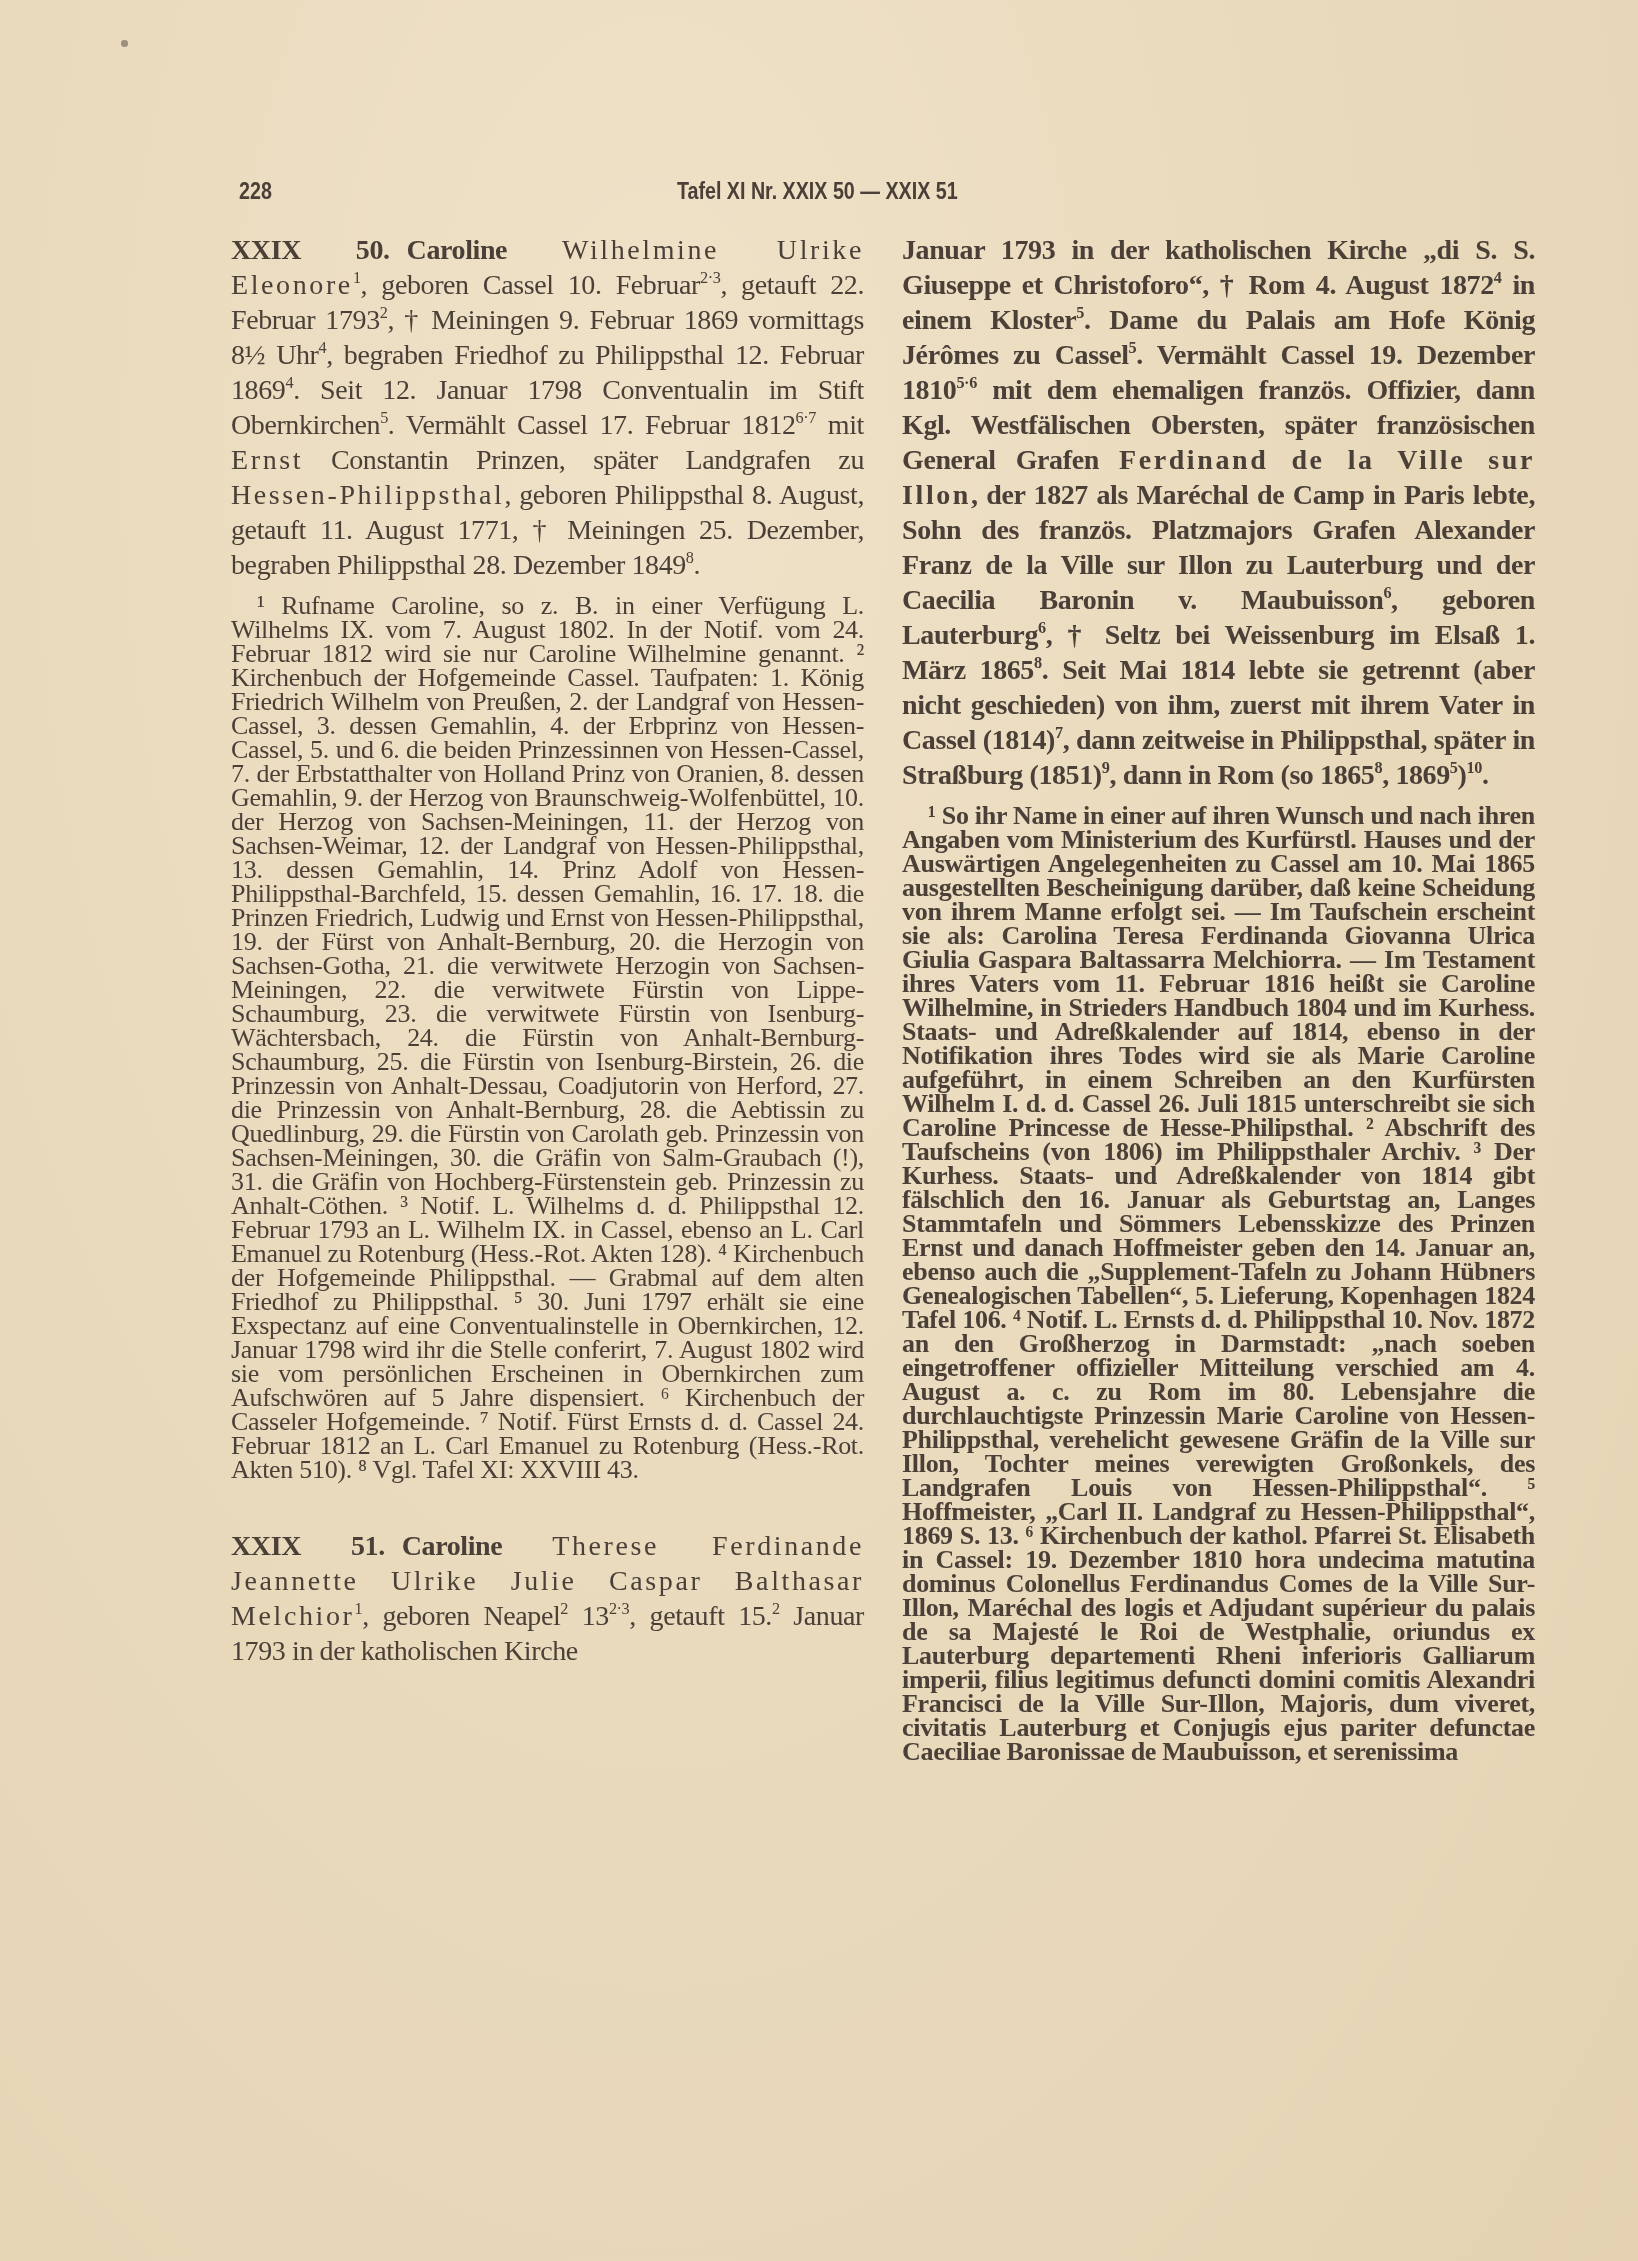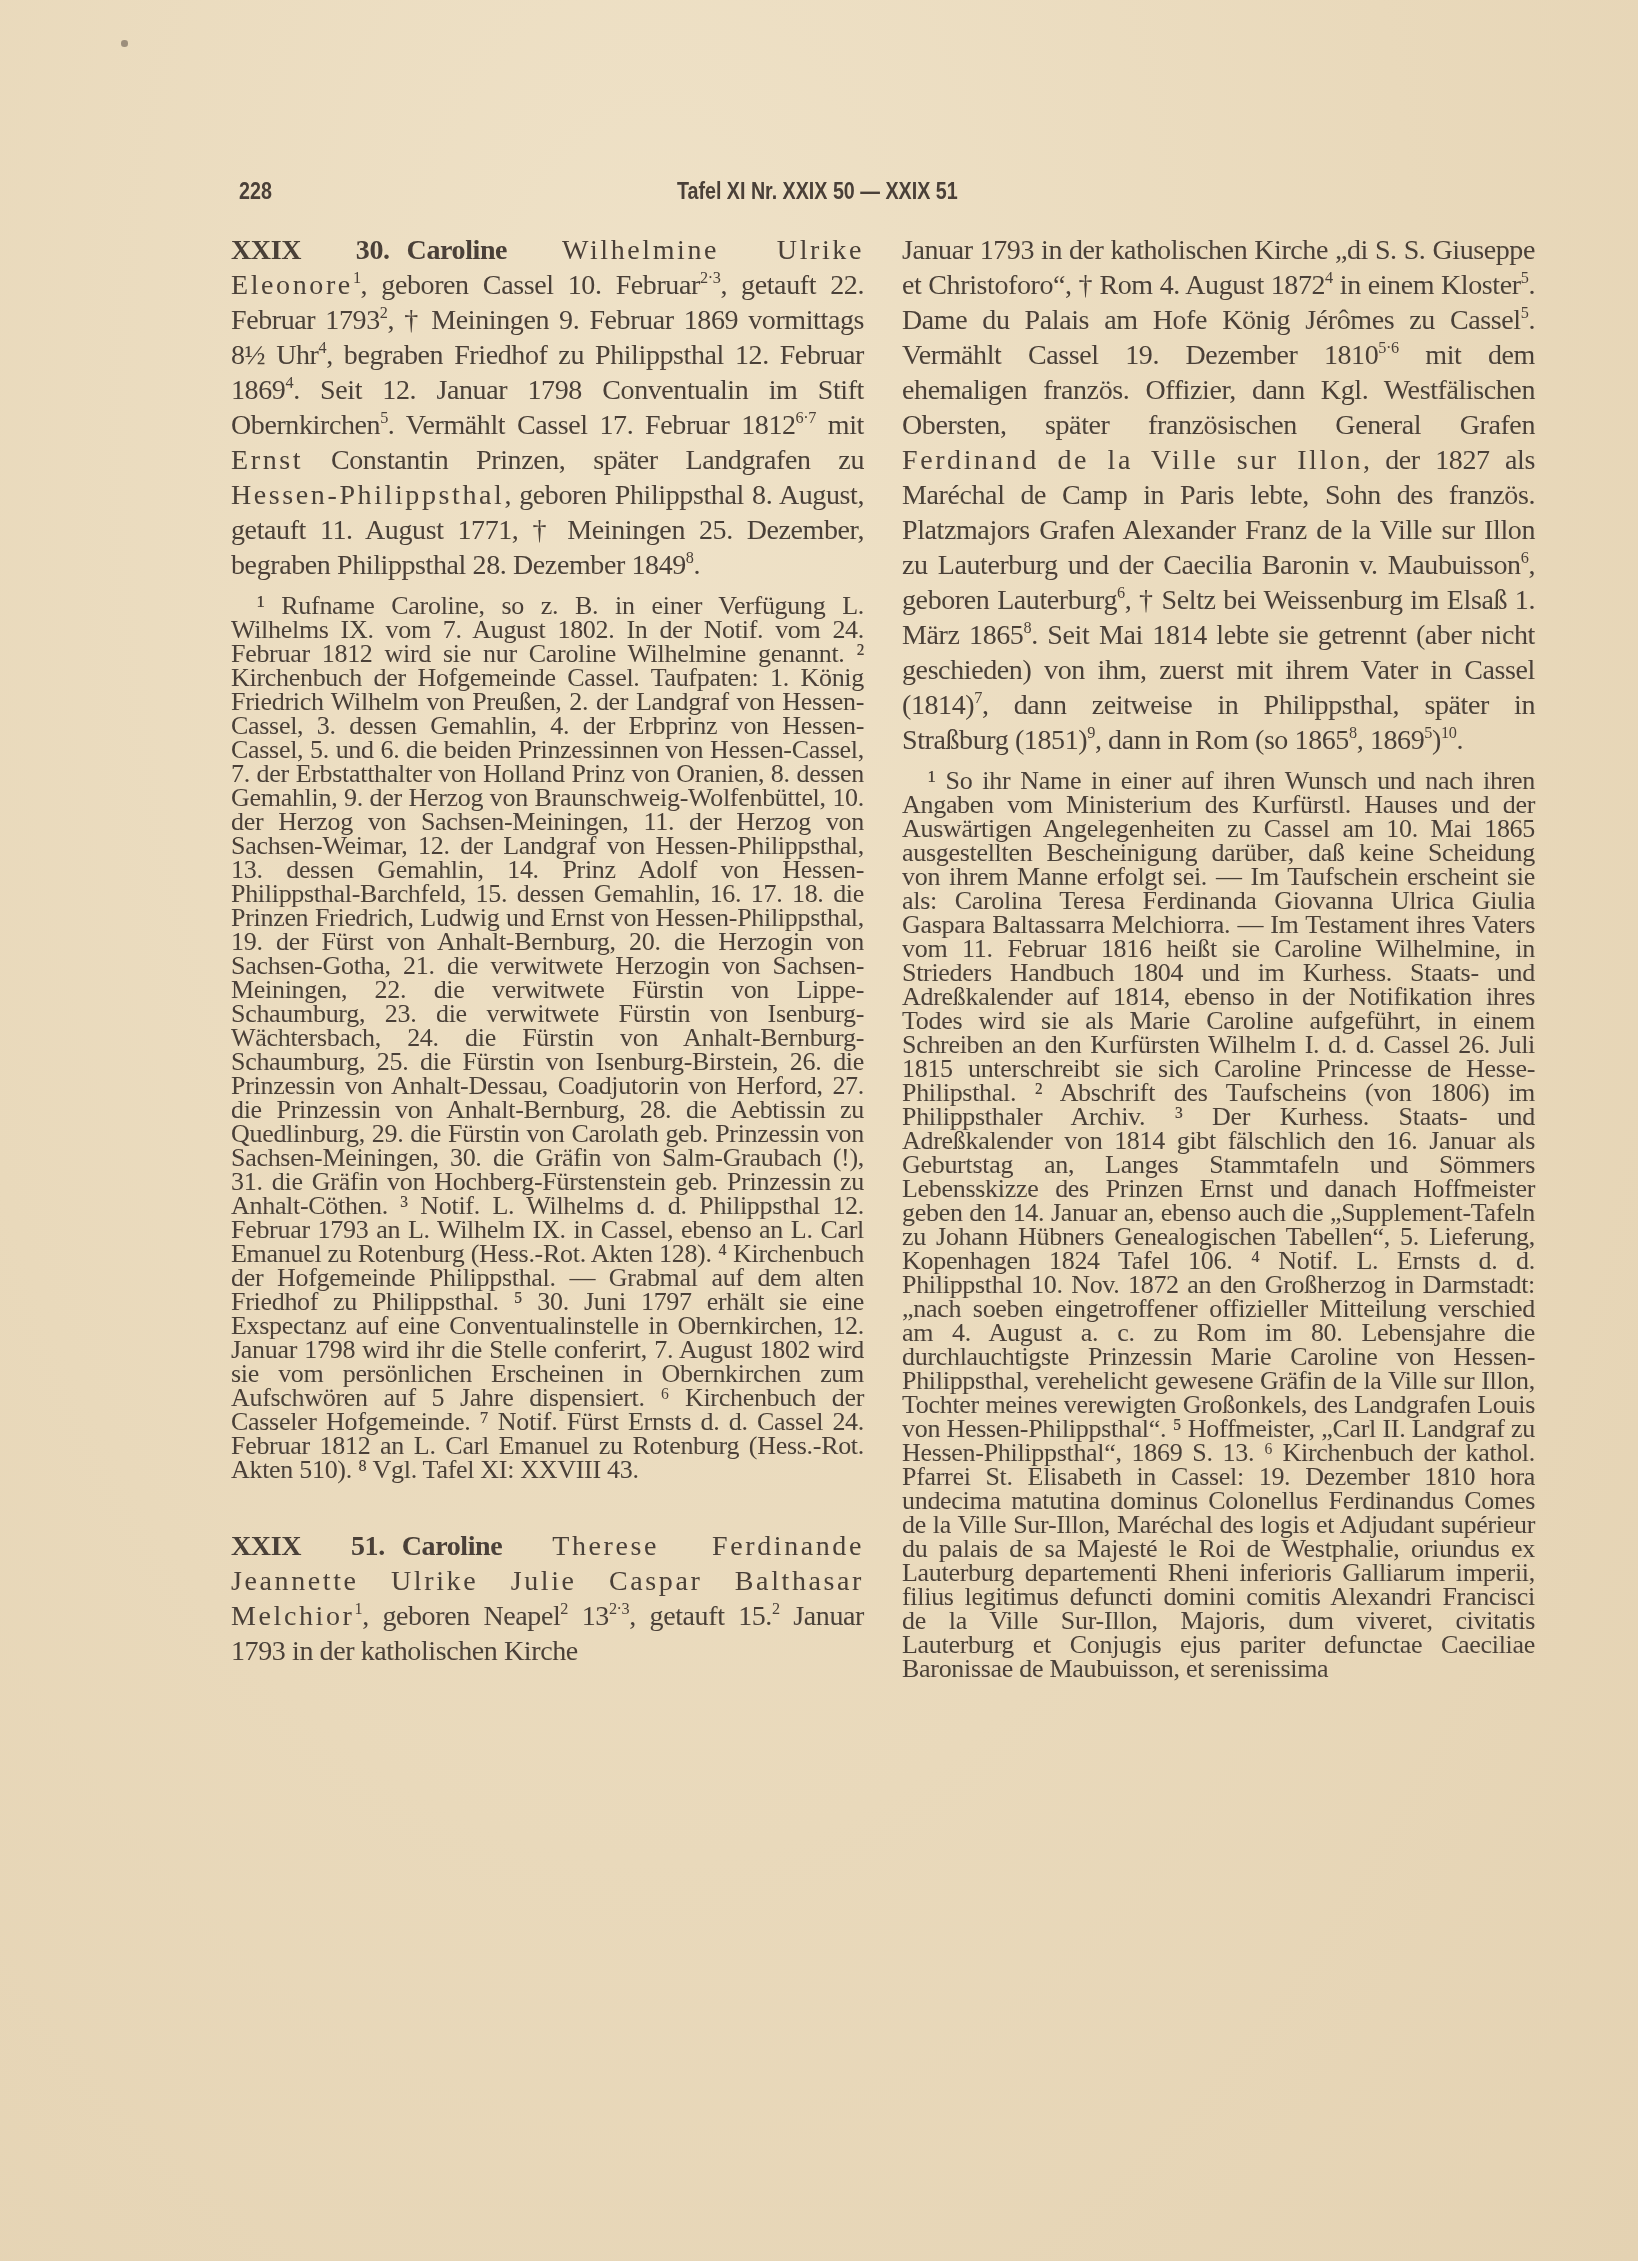--- a/index.html
+++ b/index.html
@@ -10,21 +10,21 @@
     color: #4a4038;
     font-family: "Liberation Serif", "DejaVu Serif", serif;
     position: relative; overflow: hidden;
   }
   .speck { position: absolute; left: 121px; top: 40px; width: 6.6px; height: 6.6px; border-radius: 50%; background: #7a6e60; opacity: .7; }
   .running-head { position: absolute; top: 177px; left: 239px; width: 1266px; height: 40px; font-family: "Liberation Sans", "DejaVu Sans", sans-serif; font-weight: bold; font-size: 24px; transform: scaleX(0.82); transform-origin: left top; }
   .page-number { position: absolute; left: 0; top: 0; }
   .head-title { position: absolute; left: 534px; top: 0; }
   .col { position: absolute; top: 232px; width: 633px; text-align: justify; hyphens: manual; }
   .col-left { left: 231px; }
-  .col-right { left: 902px; }
+  .col-right { left: 902px; font-weight: bold; }
   .main-text { font-size: 28px; line-height: 35px; letter-spacing: -0.4px; margin: 0; }
   .fn-text { font-size: 26px; line-height: 24px; letter-spacing: -0.3px; margin: 12px 0 0 0; }
   .entry-number, .first-name { font-weight: bold; }
   .entry-number { margin-right: 17px; }
   .spaced { letter-spacing: 2.6px; }
   sup { font-size: 58%; line-height: 0; vertical-align: 0.7em; }
   .fn-indent { text-indent: 26px; }
   .gap-before { margin-top: 46px; }
 </style>
 </head>
@@ -32,21 +32,21 @@
 
 <div class="speck"></div>
 
 <div class="running-head">
   <span class="page-number">228</span>
   <span class="head-title">Tafel XI Nr. XXIX 50 — XXIX 51</span>
 </div>
 
 <div class="col col-left">
   <p class="main-text">
-    <span class="entry-number">XXIX 30.</span><span class="first-name">Caroline</span>
+    <span class="entry-number">XXIX 50.</span><span class="first-name">Caroline</span>
     <span class="spaced">Wilhelmine Ulrike Eleonore</span><sup>1</sup><span>, geboren Cassel 10. Februar</span><sup>2·3</sup><span>, getauft 22. Februar 1793</span><sup>2</sup><span>, † Meiningen 9. Februar 1869 vormittags 8½ Uhr</span><sup>4</sup><span>, begraben Friedhof zu Philippsthal 12. Februar 1869</span><sup>4</sup><span>. Seit 12. Januar 1798 Conventualin im Stift Obernkirchen</span><sup>5</sup><span>. Vermählt Cassel 17. Februar 1812</span><sup>6·7</sup><span> mit </span><span class="spaced">Ernst</span><span> Constantin Prinzen, später Landgrafen zu </span><span class="spaced">Hessen-Philippsthal</span><span>, geboren Philippsthal 8. August, getauft 11. August 1771, † Meiningen 25. Dezember, begraben Philippsthal 28. Dezember 1849</span><sup>8</sup><span>.</span>
   </p>
   <p class="fn-text fn-indent">¹ Rufname Caroline, so z. B. in einer Verfügung L. Wilhelms IX. vom 7. August 1802. In der Notif. vom 24. Februar 1812 wird sie nur Caroline Wilhelmine genannt. ² Kirchenbuch der Hofgemeinde Cassel. Taufpaten: 1. König Friedrich Wilhelm von Preußen, 2. der Landgraf von Hessen-Cassel, 3. dessen Gemahlin, 4. der Erbprinz von Hessen-Cassel, 5. und 6. die beiden Prinzessinnen von Hessen-Cassel, 7. der Erbstatthalter von Holland Prinz von Oranien, 8. dessen Gemahlin, 9. der Herzog von Braunschweig-Wolfenbüttel, 10. der Herzog von Sachsen-Meiningen, 11. der Herzog von Sachsen-Weimar, 12. der Landgraf von Hessen-Philippsthal, 13. dessen Gemahlin, 14. Prinz Adolf von Hessen-Philippsthal-Barchfeld, 15. dessen Gemahlin, 16. 17. 18. die Prinzen Friedrich, Ludwig und Ernst von Hessen-Philippsthal, 19. der Fürst von Anhalt-Bernburg, 20. die Herzogin von Sachsen-Gotha, 21. die verwitwete Herzogin von Sachsen-Meiningen, 22. die verwitwete Fürstin von Lippe-Schaumburg, 23. die verwitwete Fürstin von Isenburg-Wächtersbach, 24. die Fürstin von Anhalt-Bernburg-Schaumburg, 25. die Fürstin von Isenburg-Birstein, 26. die Prinzessin von Anhalt-Dessau, Coadjutorin von Herford, 27. die Prinzessin von Anhalt-Bernburg, 28. die Aebtissin zu Quedlinburg, 29. die Fürstin von Carolath geb. Prinzessin von Sachsen-Meiningen, 30. die Gräfin von Salm-Graubach (!), 31. die Gräfin von Hochberg-Fürstenstein geb. Prinzessin zu Anhalt-Cöthen. ³ Notif. L. Wilhelms d. d. Philippsthal 12. Februar 1793 an L. Wilhelm IX. in Cassel, ebenso an L. Carl Emanuel zu Rotenburg (Hess.-Rot. Akten 128). ⁴ Kirchenbuch der Hofgemeinde Philippsthal. — Grabmal auf dem alten Friedhof zu Philippsthal. ⁵ 30. Juni 1797 erhält sie eine Exspectanz auf eine Conventualinstelle in Obernkirchen, 12. Januar 1798 wird ihr die Stelle conferirt, 7. August 1802 wird sie vom persönlichen Erscheinen in Obernkirchen zum Aufschwören auf 5 Jahre dispensiert. ⁶ Kirchenbuch der Casseler Hofgemeinde. ⁷ Notif. Fürst Ernsts d. d. Cassel 24. Februar 1812 an L. Carl Emanuel zu Rotenburg (Hess.-Rot. Akten 510). ⁸ Vgl. Tafel XI: XXVIII 43.</p>
 
   <p class="main-text gap-before">
     <span class="entry-number">XXIX 51.</span><span class="first-name">Caroline</span>
     <span class="spaced">Therese Ferdinande Jeannette Ulrike Julie Caspar Balthasar Melchior</span><sup>1</sup><span>, geboren Neapel</span><sup>2</sup><span> 13</span><sup>2·3</sup><span>, getauft 15.</span><sup>2</sup><span> Januar 1793 in der katholischen Kirche</span>
   </p>
 </div>
 

